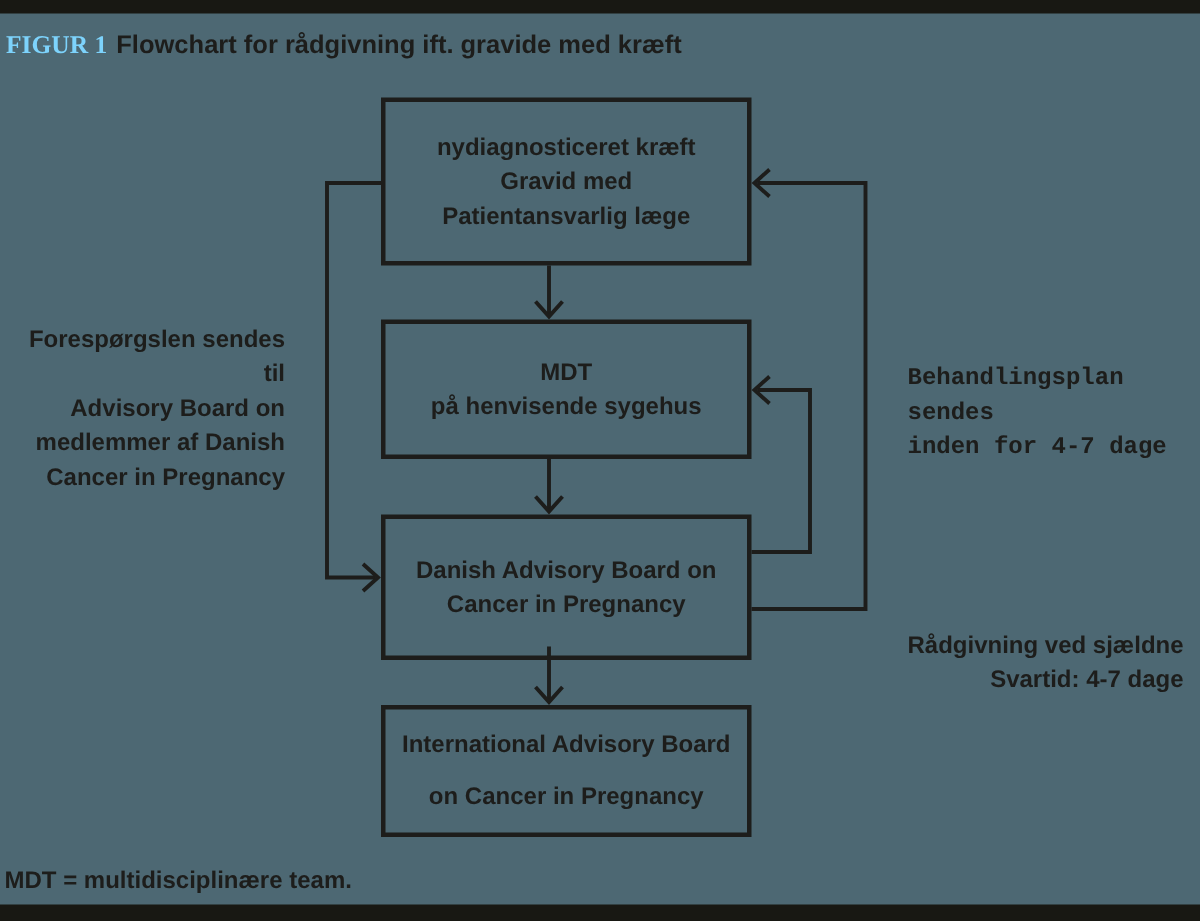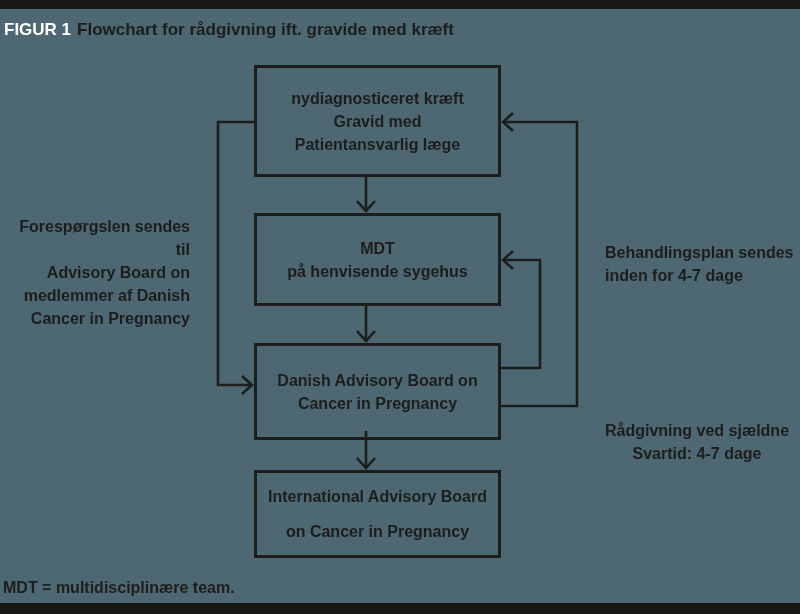--- a/index.html
+++ b/index.html
@@ -12,40 +12,40 @@
     color:#1d1d1b;
   }
   .bar{position:absolute;left:0;width:800px;background:#181813;}
   .bar.top{top:0;height:9px;}
   .bar.bottom{top:603px;height:11px;}
   .title{
     position:absolute;left:4px;top:20px;
     font-size:17px;font-weight:bold;line-height:20px;
     white-space:nowrap;
   }
-  .title .fig-label{color:#ffffff;margin-right:6px;}
+  .title .fig-label{color:#7dd3fc;margin-right:6px;font-family:Liberation Serif, serif;}
   .node{
     position:absolute;left:254px;width:247px;
     border:3px solid #1d1d1b;
     box-sizing:border-box;
     display:flex;flex-direction:column;justify-content:center;align-items:center;
     font-size:16px;font-weight:bold;line-height:23px;text-align:center;
   }
   .node-1{top:65px;height:112px;}
   .node-2{top:213px;height:93px;}
   .node-3{top:343px;height:97px;}
   .node-4{top:470px;height:88px;gap:12px;}
   .annotation{
     position:absolute;
     font-size:16px;font-weight:bold;line-height:23px;
   }
   .annotation span{display:block;}
   .annotation.left-note{left:10px;top:215px;width:180px;text-align:right;}
-  .annotation.right-note-1{left:605px;top:241px;text-align:left;}
-  .annotation.right-note-2{left:605px;top:419px;text-align:center;}
+  .annotation.right-note-1{left:605px;top:241px;text-align:left;font-family:Liberation Mono, monospace;}
+  .annotation.right-note-2{left:605px;top:419px;text-align:right;}
   .footnote{
     position:absolute;left:3px;top:578px;
     font-size:16px;font-weight:bold;line-height:20px;
   }
   svg.connectors{position:absolute;left:0;top:0;width:800px;height:614px;}
   svg.connectors *{stroke:#1d1d1b;fill:none;stroke-width:2.6px;}
 </style>
 </head>
 <body>
 

